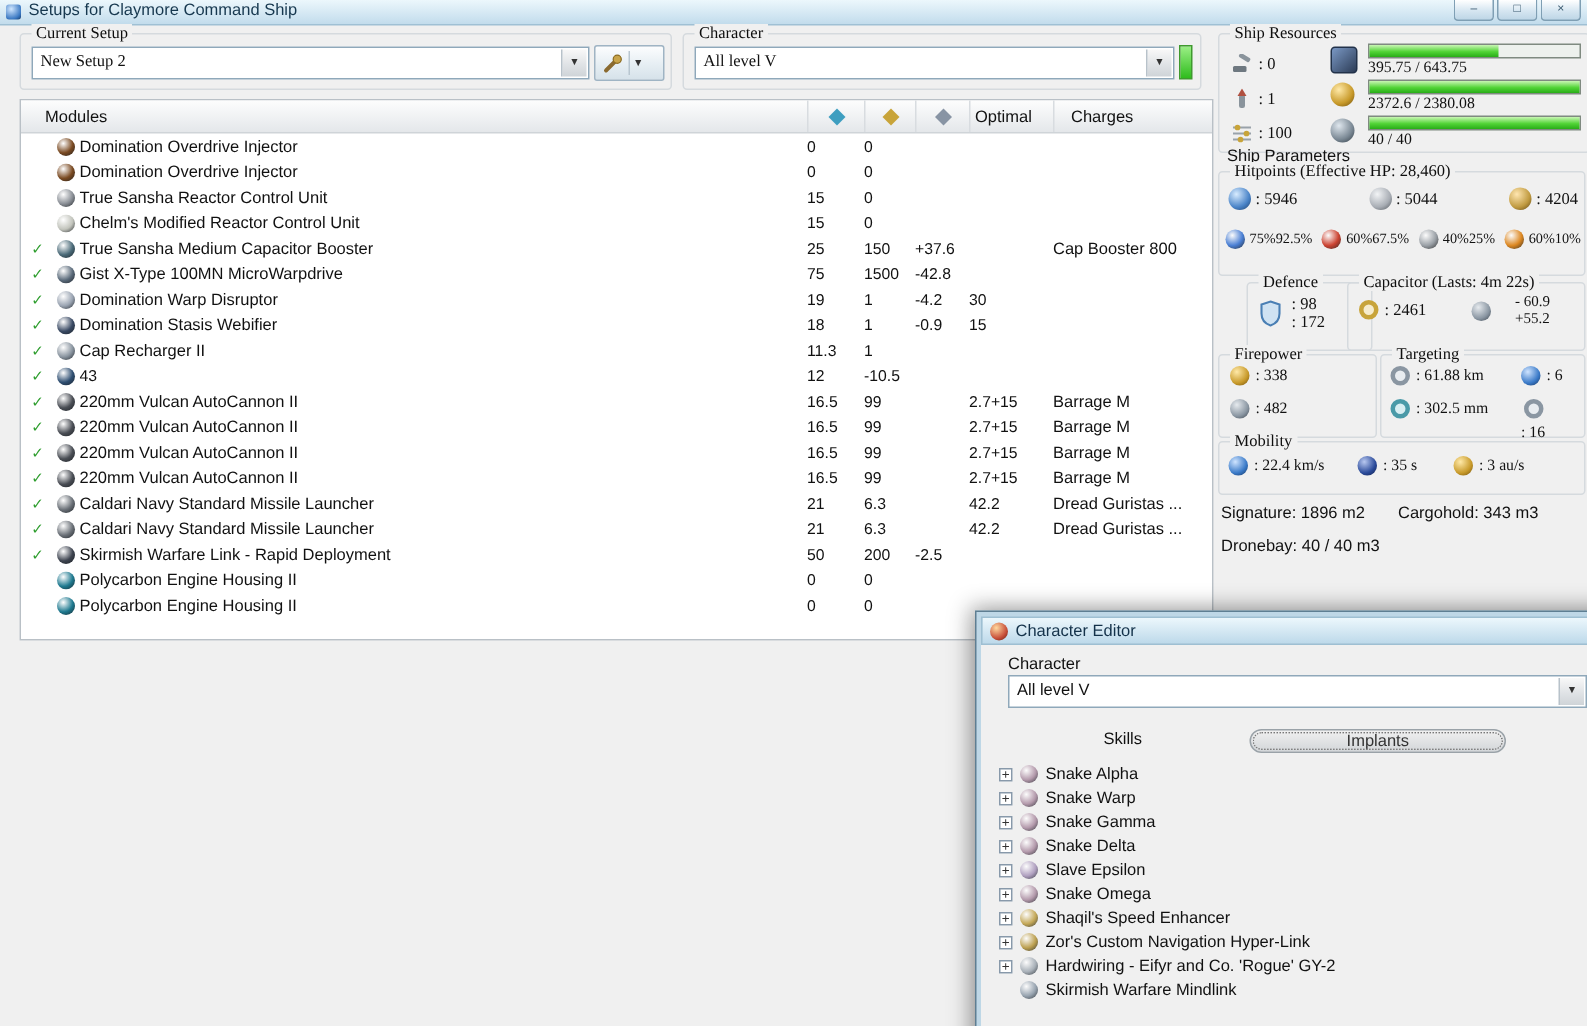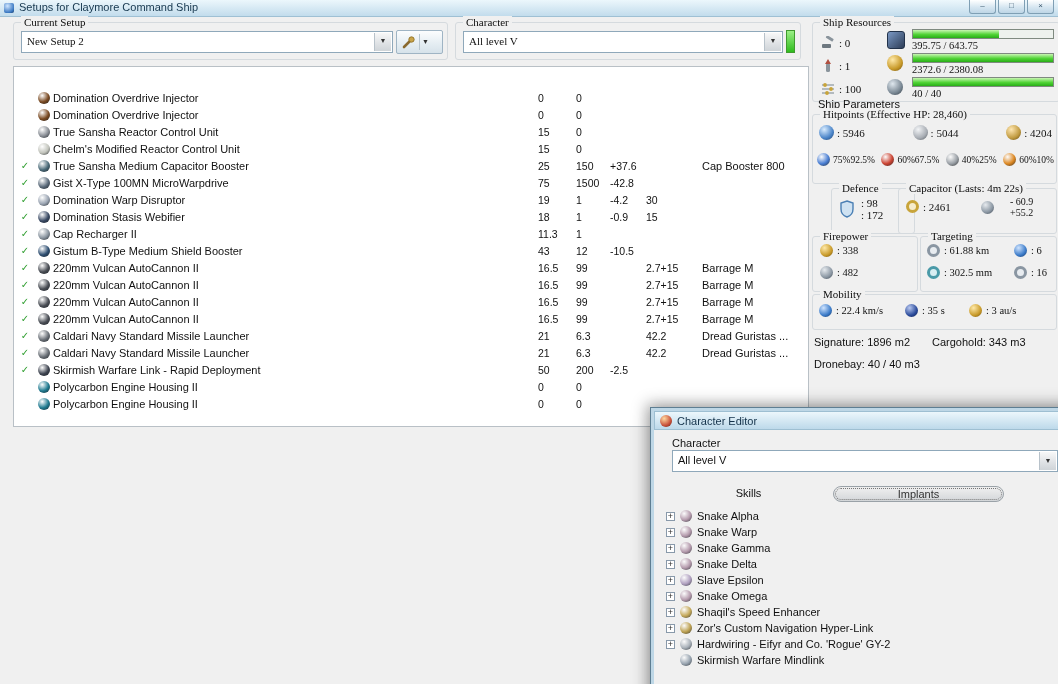--- a/index.html
+++ b/index.html
@@ -211,20 +211,34 @@
           <div class="bar">
               <div class="fill" style="width: 100%;"></div>
             </div>
           <div class="bval">40 / 40</div>
         </div>
       </div>
     </div>
   </div>
 
   <div class="modpanel">
+    <div class="mgrid mhead">
+      <span class="hm">Modules</span>
+      <span class="hcell">
+          <i class="dia" style="background:#3e9ec0;"></i>
+        </span>
+      <span class="hcell">
+          <i class="dia" style="background:#c8a43a;"></i>
+        </span>
+      <span class="hcell">
+          <i class="dia" style="background:#8894a4;"></i>
+        </span>
+      <span class="htext">Optimal</span>
+      <span class="htext hchg">Charges</span>
+    </div>
     <div class="mrows">
         <div class="mgrid mrow">
           <span class="c chk"></span>
           <span class="c ico">
             <i class="orb" style="background:radial-gradient(circle at 35% 30%, rgba(255,255,255,.85), #7a4a22 55%, #14181c 105%)"></i>
           </span>
           <span class="c nm">Domination Overdrive Injector</span>
           <span class="c num">0</span>
           <span class="c num">0</span>
           <span class="c num"></span>
@@ -325,21 +339,20 @@
           <span class="c num">1</span>
           <span class="c num"></span>
           <span class="c num"></span>
           <span class="c chg"></span>
         </div>
         <div class="mgrid mrow">
           <span class="c chk">✓</span>
           <span class="c ico">
             <i class="orb" style="background:radial-gradient(circle at 35% 30%, rgba(255,255,255,.85), #2f4f72 55%, #14181c 105%)"></i>
           </span>
-          <span class="c nm">Gistum B-Type Medium Shield Booster</span>
           <span class="c num">43</span>
           <span class="c num">12</span>
           <span class="c num">-10.5</span>
           <span class="c num"></span>
           <span class="c chg"></span>
         </div>
         <div class="mgrid mrow">
           <span class="c chk">✓</span>
           <span class="c ico">
             <i class="orb" style="background:radial-gradient(circle at 35% 30%, rgba(255,255,255,.85), #4a4e55 55%, #14181c 105%)"></i>
@@ -550,21 +563,21 @@
         <span>: 61.88 km</span>
       </div>
       <div class="prow" style="position:absolute;left:93px;top:7px;">
         <i class="ric13 orb-blue"></i>
         <span>: 6</span>
       </div>
       <div class="prow" style="position:absolute;left:6px;top:29px;">
         <i class="ring ring-teal"></i>
         <span>: 302.5 mm</span>
       </div>
-      <div class="prow" style="position:absolute;left:93px;top:29px;">
+      <div class="prow" style="position:absolute;left:93px;top:29px;flex-direction:column;">
         <i class="ring ring-gray"></i>
         <span>: 16</span>
       </div>
     </div>
 
     <div class="gbox" style="left:0;top:198px;width:243px;height:34px;">
       <span class="gl">Mobility</span>
       <div class="prow" style="position:absolute;left:6px;top:9px;">
         <i class="ric13 orb-blue"></i>
         <span>: 22.4 km/s</span>

